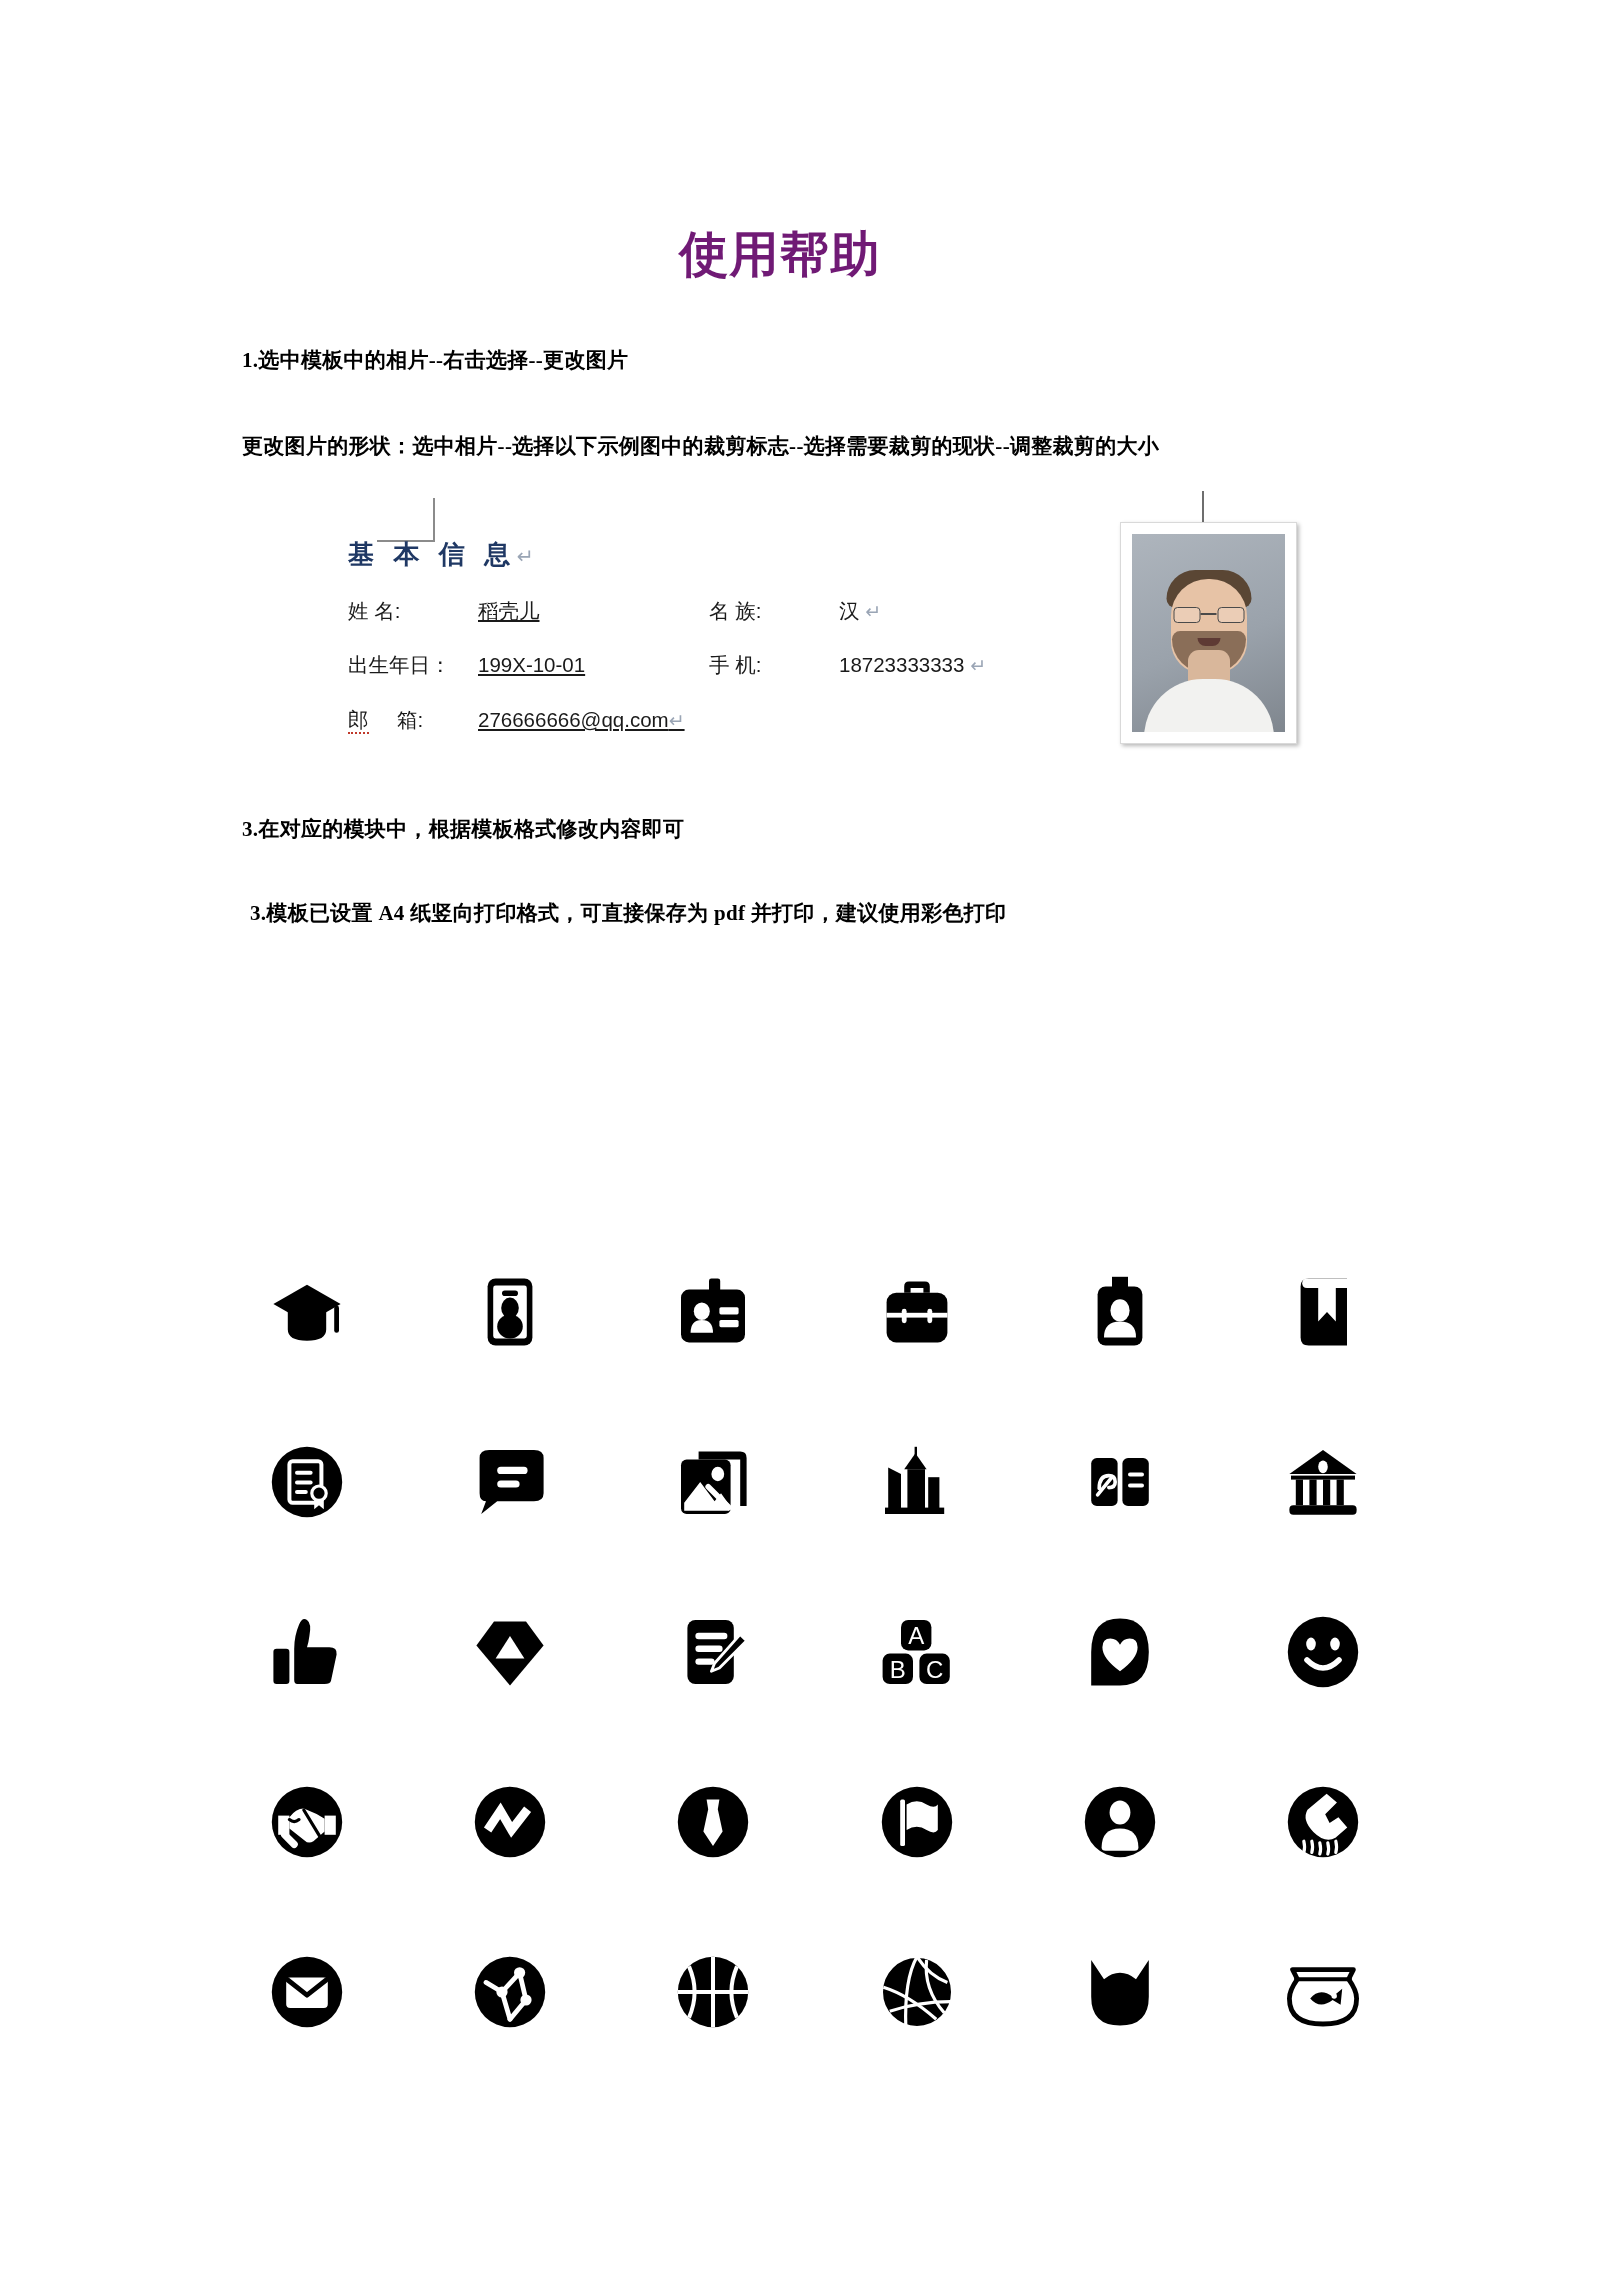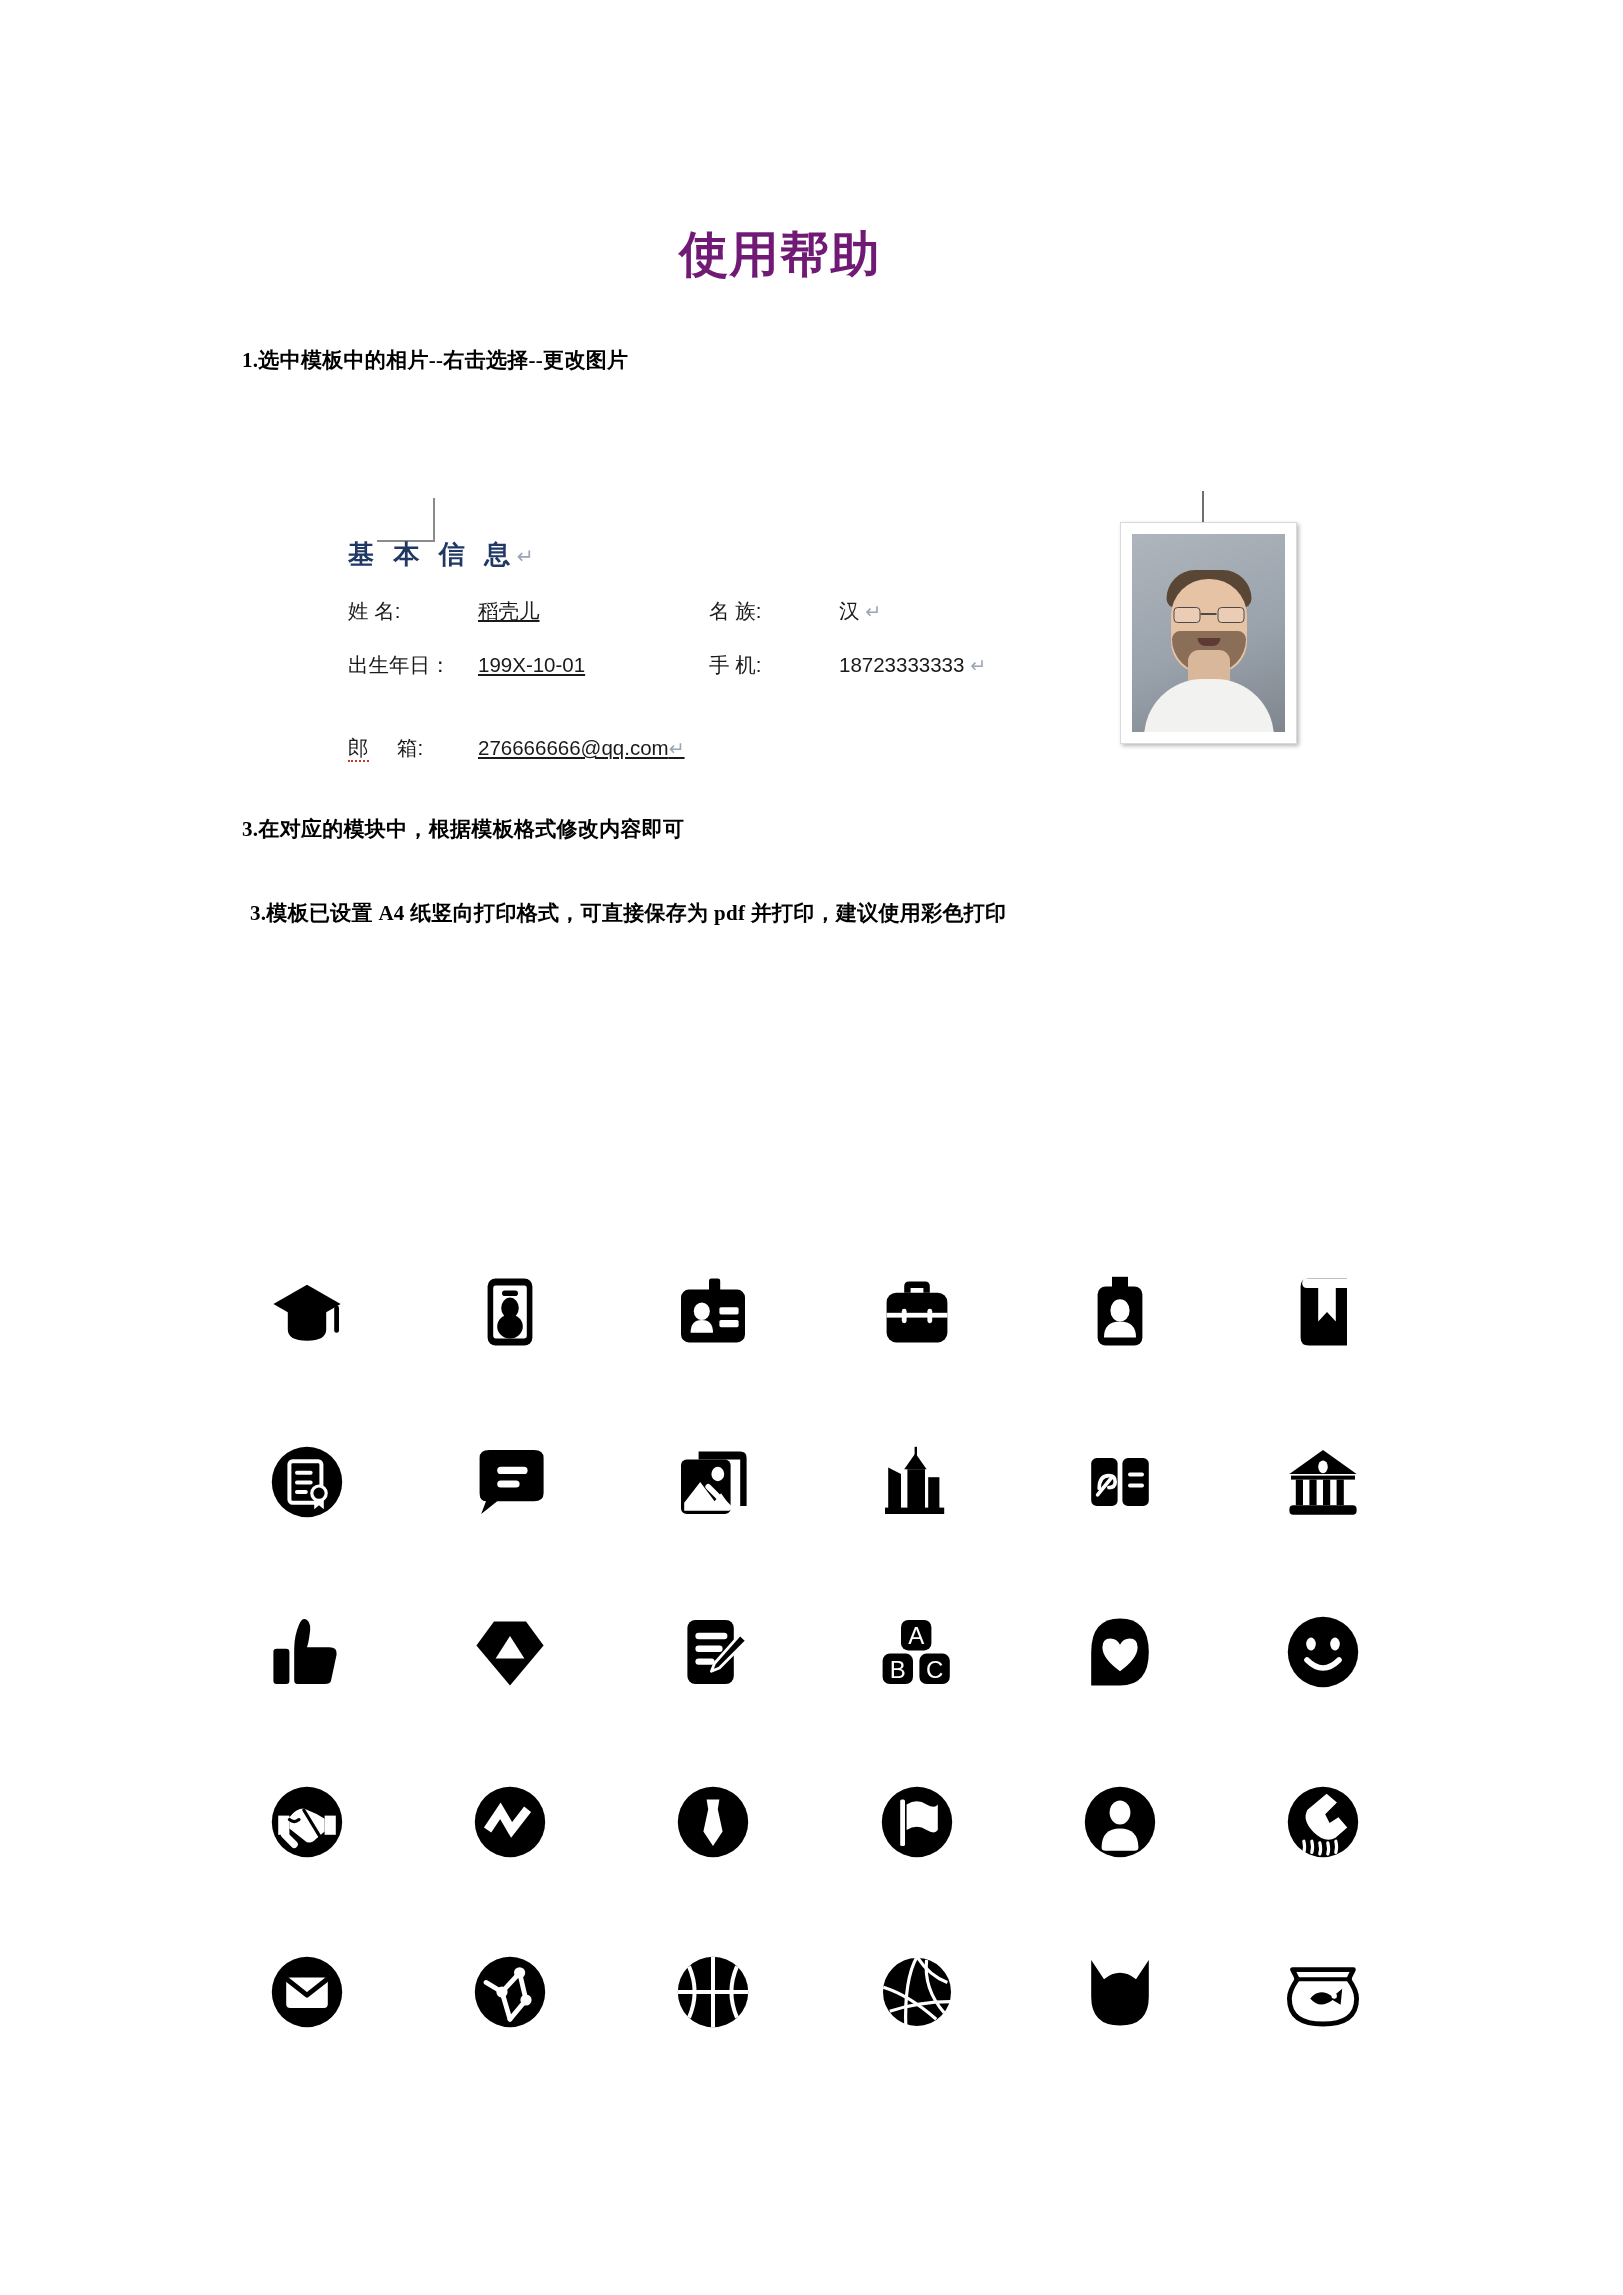--- a/index.html
+++ b/index.html
@@ -96,21 +96,21 @@
     white-space: nowrap;
   }
   .field-row .lab {
     display: inline-block;
     width: 130px;
   }
   .col-a { left: 92px; text-decoration: underline; }
   .col-b { left: 453px; }
   #row1 { top: 99px; }
   #row2 { top: 153px; }
-  #row3 { top: 208px; margin-top: 28px; }
+  #row3 { top: 208px; }
   .squiggle {
     border-bottom: 2px dotted #c0392b;
     padding-bottom: 1.4px;
   }
 
   
   .photo-wrap {
     position: absolute;
     left: 1098px;
     top: 491px;
@@ -260,20 +260,21 @@
 </style>
 </head>
 <body>
 
 <div class="page">
 
   <div class="doc-title" id="title-help">使用帮助</div>
 
   <div class="para" id="para-1">1.选中模板中的相片--右击选择--更改图片</div>
 
+  <div class="para" id="para-2">更改图片的形状：选中相片--选择以下示例图中的裁剪标志--选择需要裁剪的现状--调整裁剪的大小</div>
 
   <div class="sample">
 
     <div class="crop-mark-left"></div>
 
     <div class="section-heading">
       <span>基 本 信 息</span><span class="pilcrow-blue">↵</span>
     </div>
 
     <div class="field-row col-a" id="row1">

